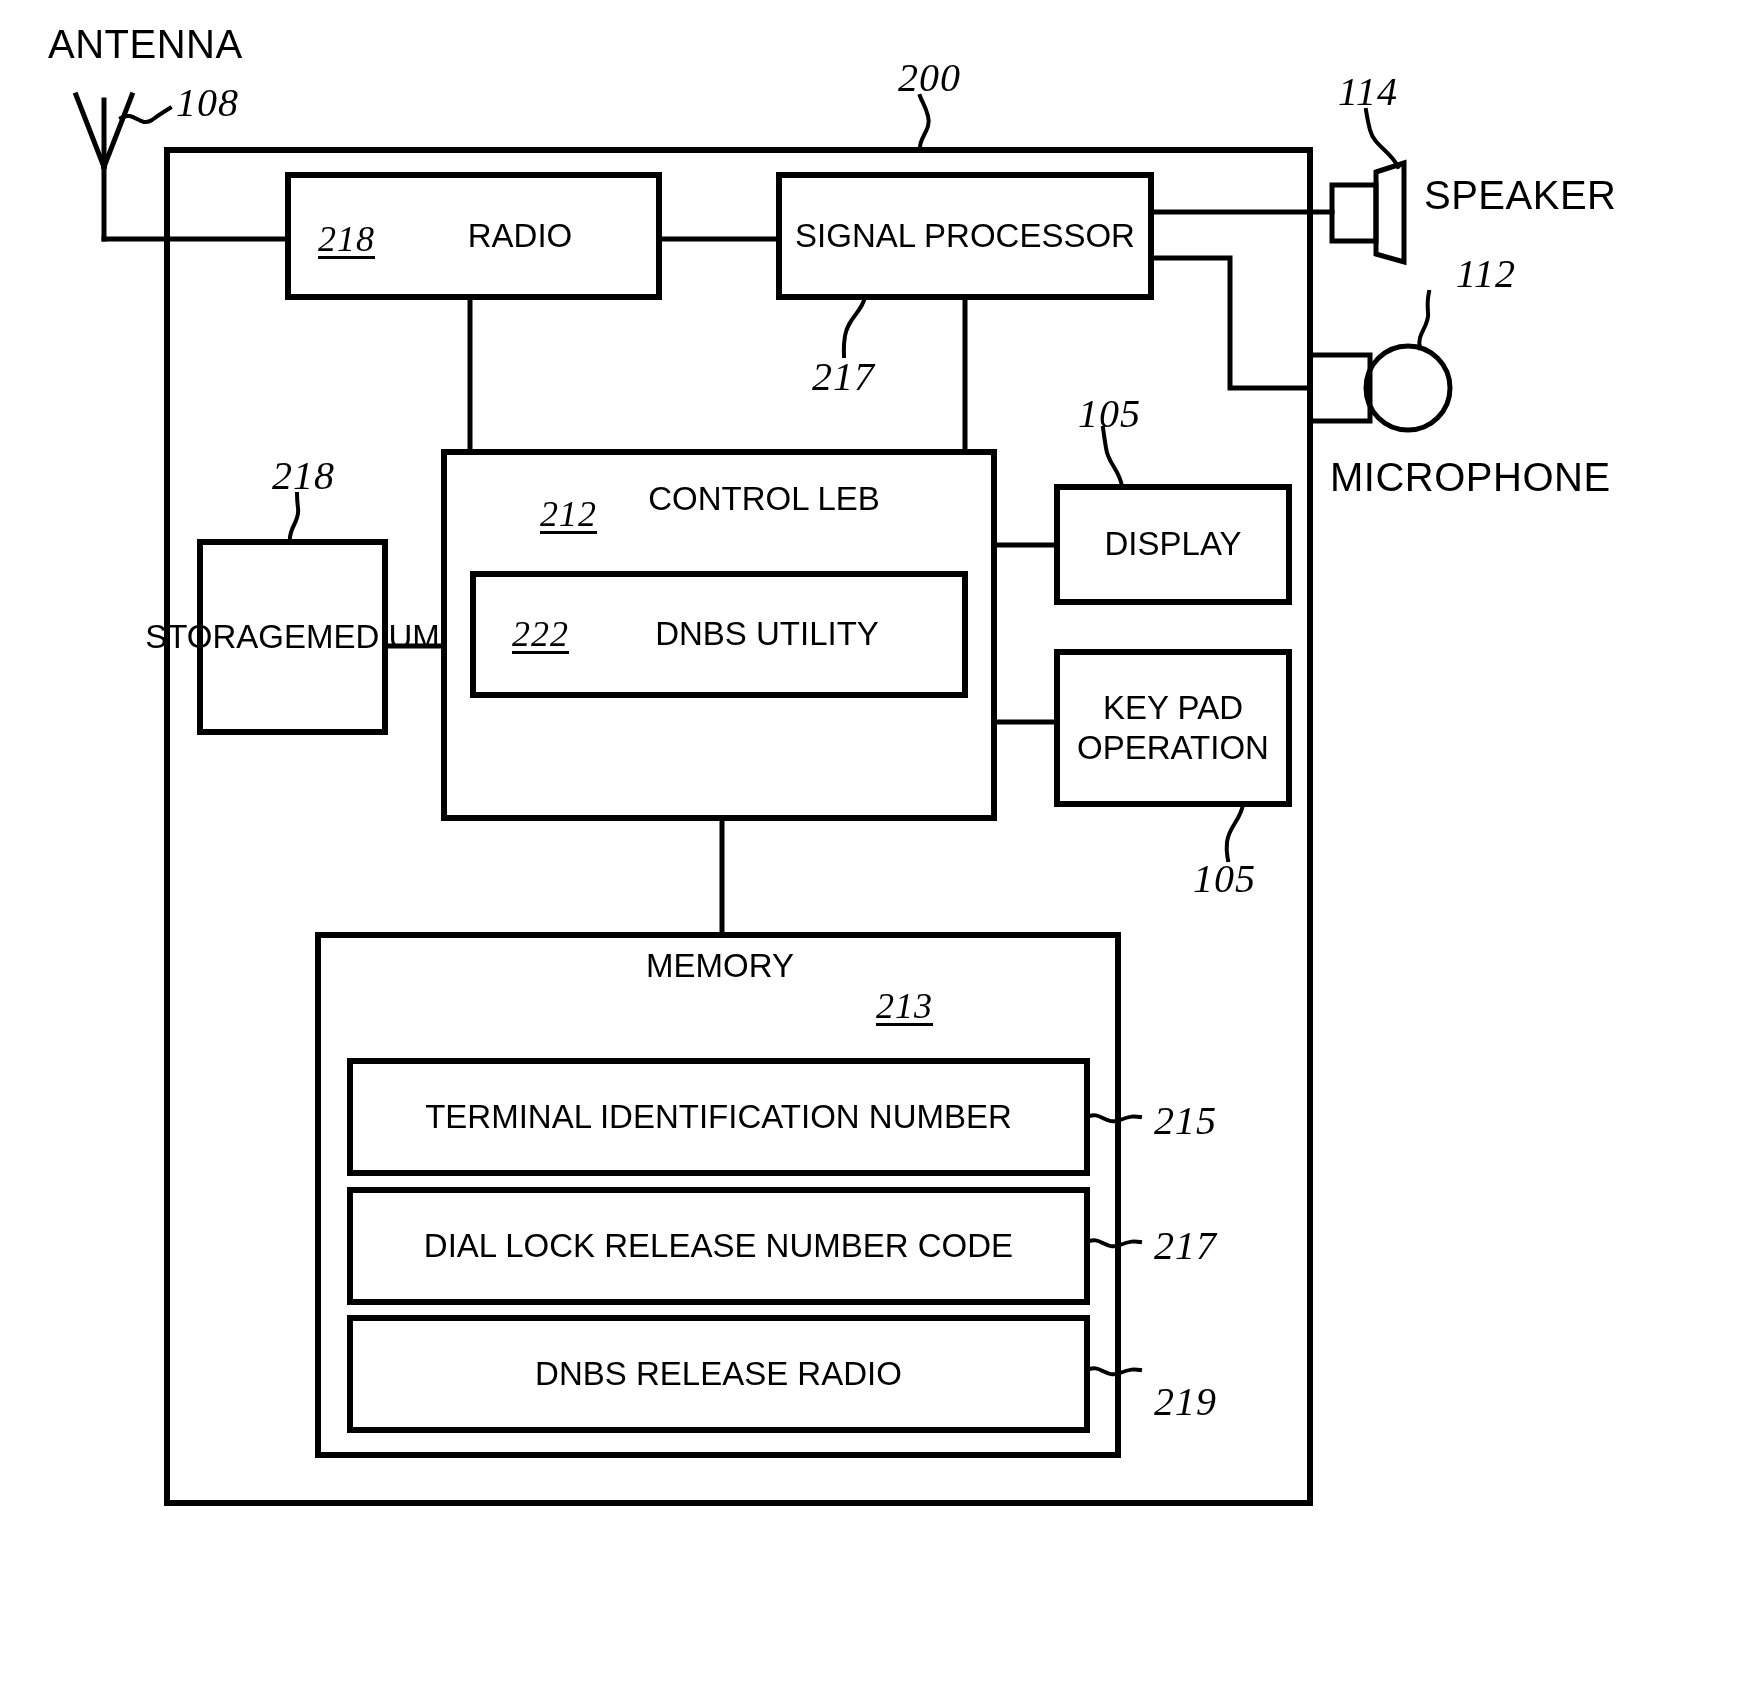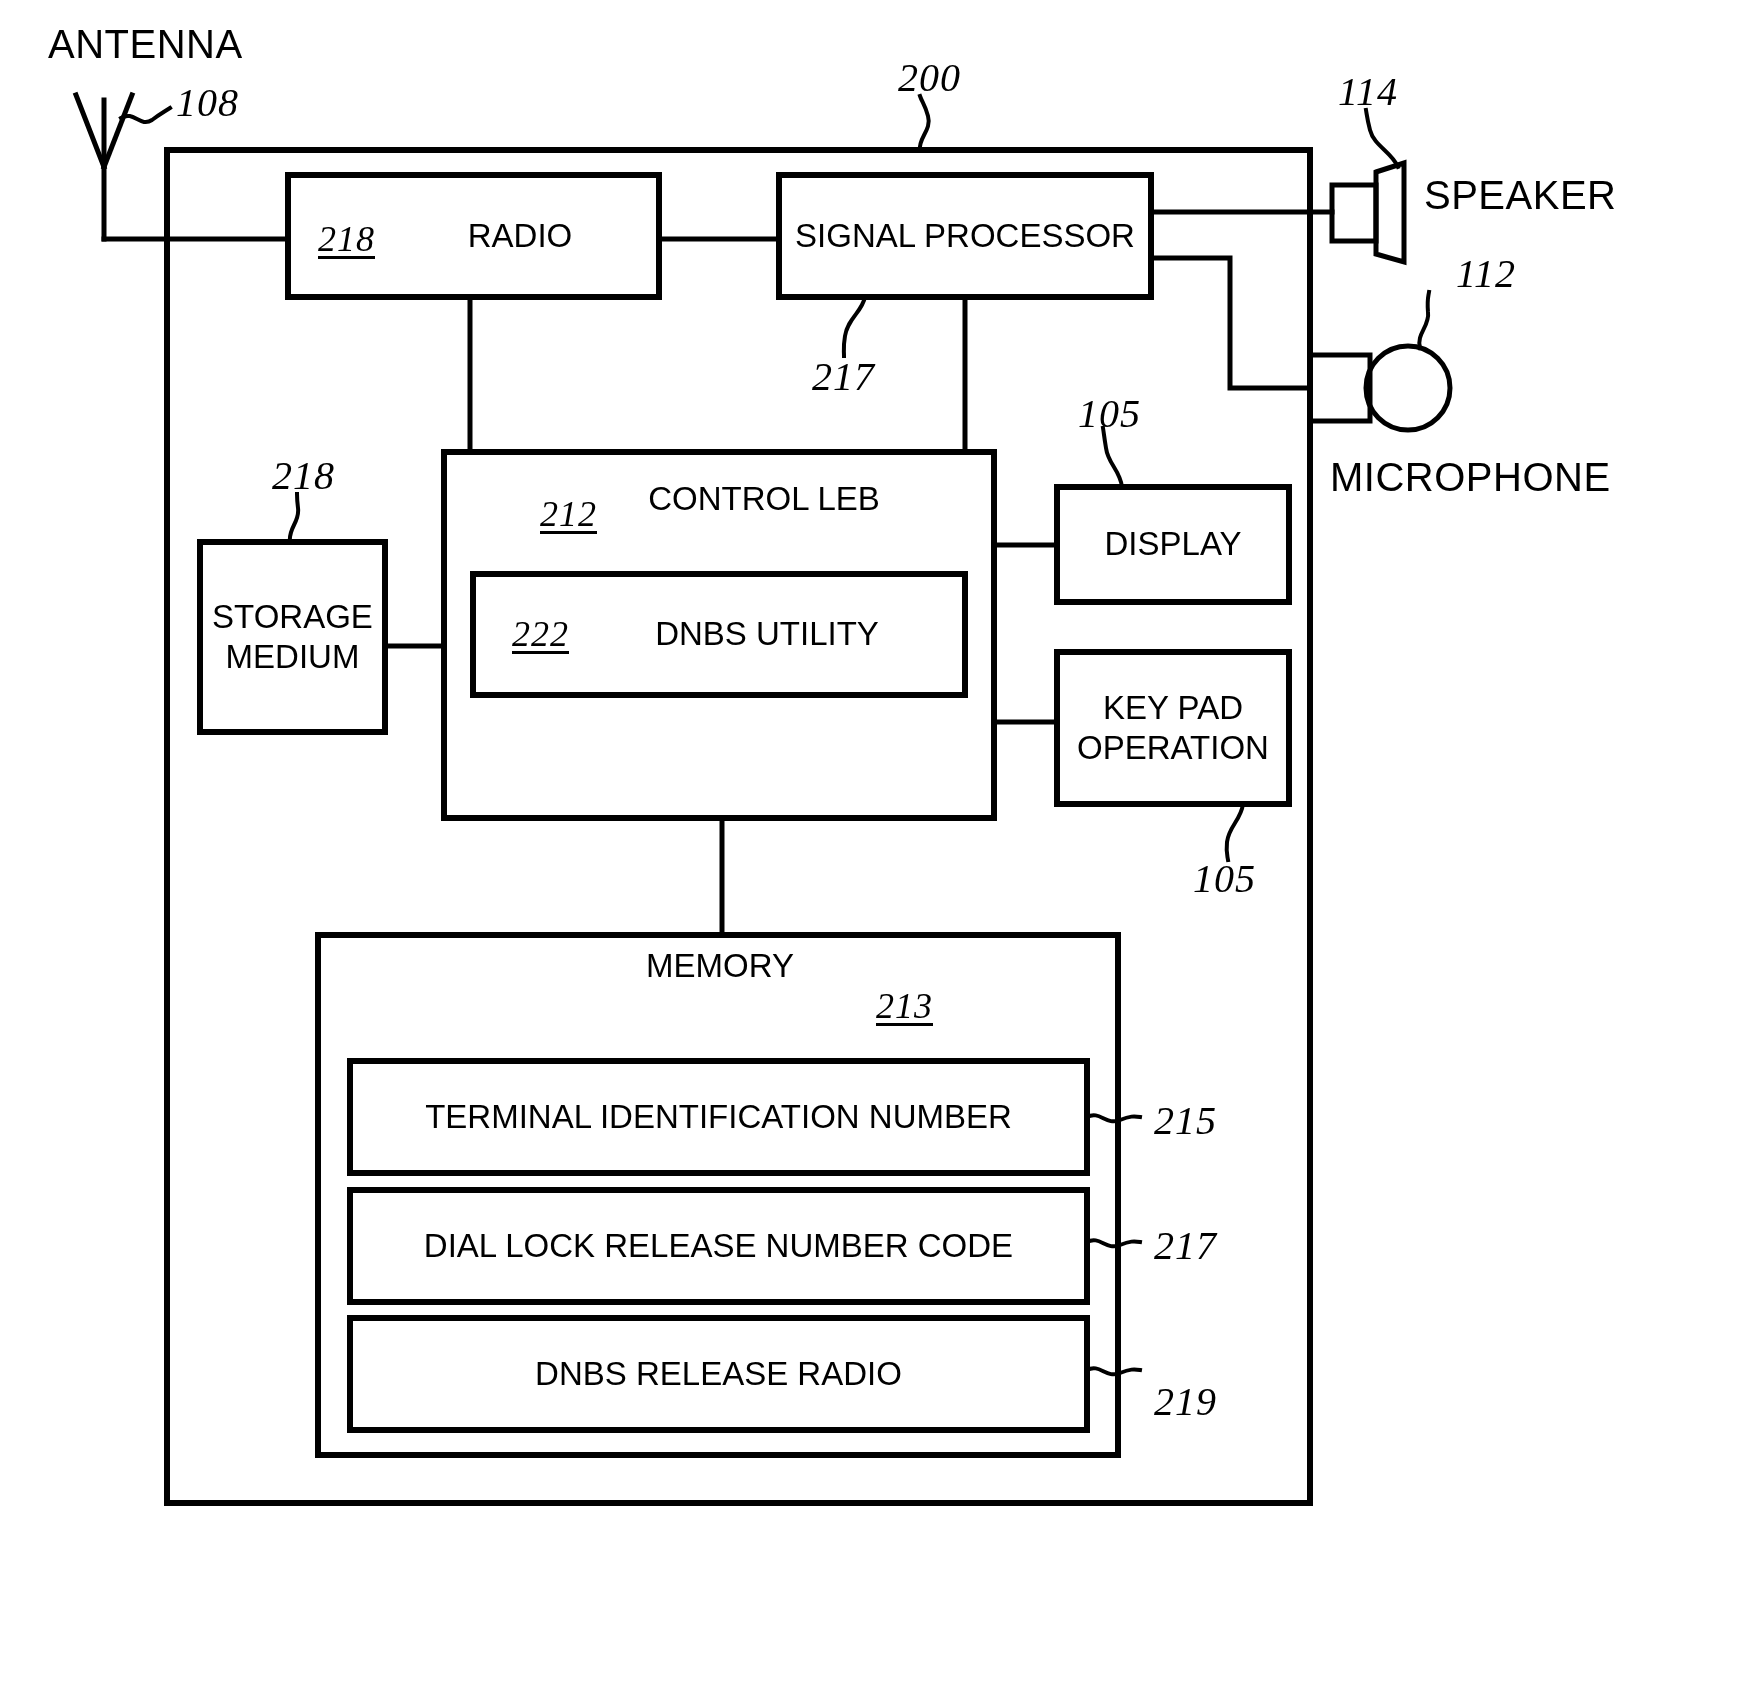--- a/index.html
+++ b/index.html
@@ -156,21 +156,21 @@
   <div class="centerer box-label" style="left:400px; top:175px; width:240px; height:122px;">RADIO</div>
   <div class="lbl ref-num" style="left:812px; top:353px;">217</div>
 
   <div class="lbl ref-num" style="left:1338px; top:68px;">114</div>
   <div class="lbl outside-label" style="left:1424px; top:173px;">SPEAKER</div>
 
   <div class="lbl ref-num" style="left:1428px; top:250px;margin-left:28px;">112</div>
   <div class="lbl outside-label" style="left:1330px; top:455px;">MICROPHONE</div>
 
   <div class="lbl ref-num" style="left:272px; top:452px;">218</div>
-  <div class="centerer box-label two-line" style="left:200px; top:542px; width:185px; height:190px; flex-direction:column;">
+  <div class="centerer box-label two-line" style="left:200px; top:542px; width:185px; height:190px; flex-direction:row;">
     <span>STORAGE</span>
     <span>MEDIUM</span>
   </div>
 
   <div class="lbl ref-inline" style="left:512px; top:493px;margin-left:28px;">212</div>
   <div class="centerer box-label" style="left:594px; top:473px; width:340px; height:52px;">CONTROL LEB</div>
 
   <div class="lbl ref-inline" style="left:512px; top:613px;">222</div>
   <div class="centerer box-label" style="left:602px; top:574px; width:330px; height:121px;">DNBS UTILITY</div>
 

